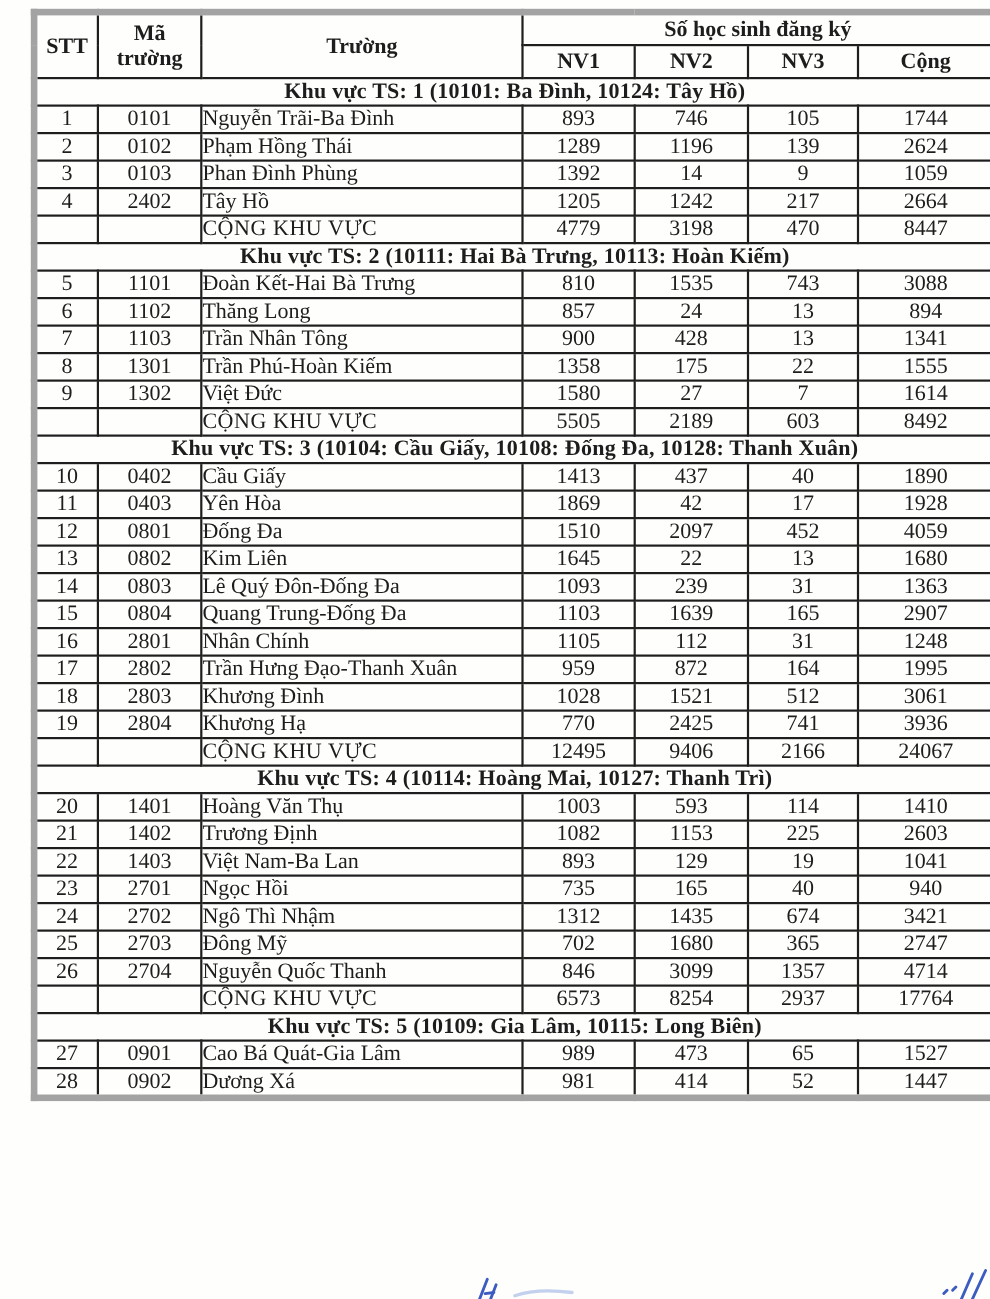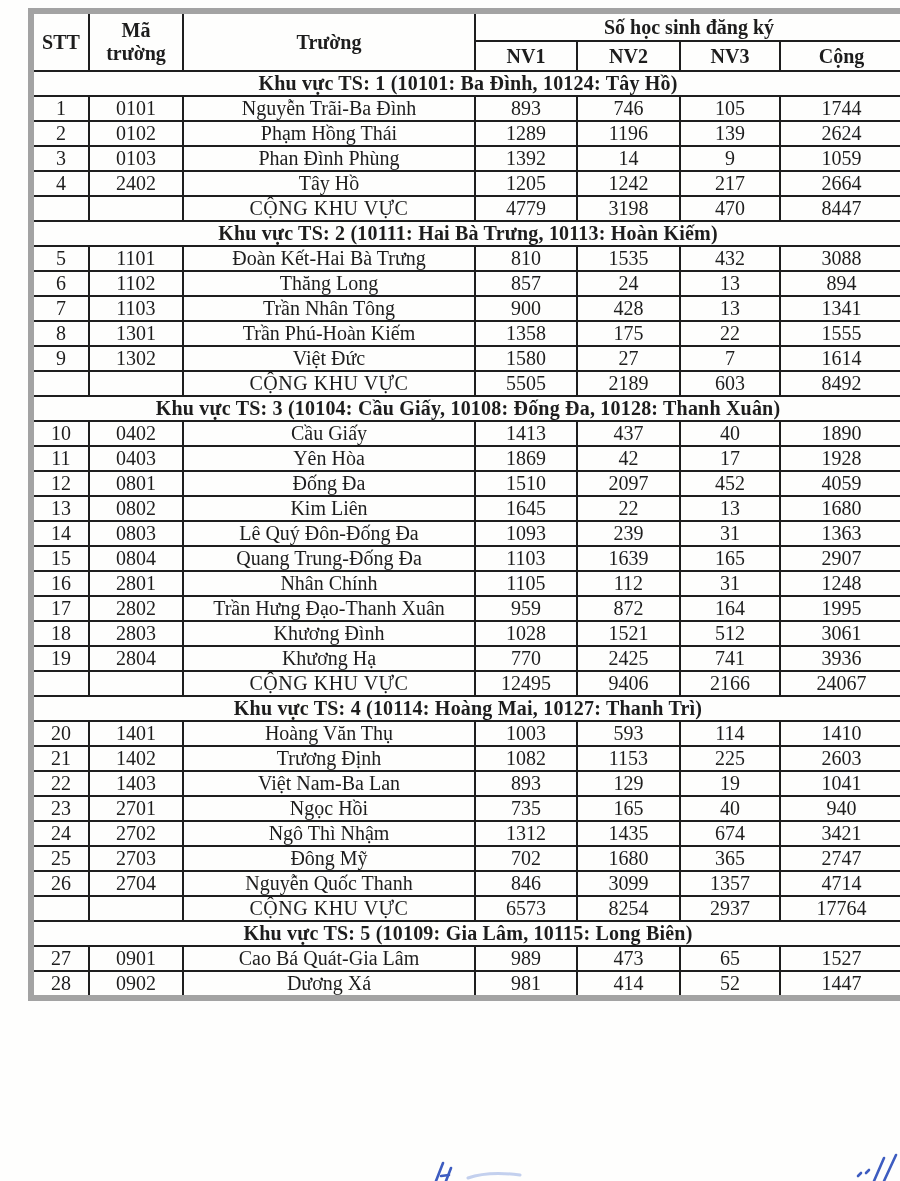--- a/index.html
+++ b/index.html
@@ -42,21 +42,21 @@
     white-space: normal;
   }
   .section-title {
     font-weight: bold;
     text-align: center;
     letter-spacing: 0.2px;
   }
   .cell-center { text-align: center; }
   .cell-num { text-align: center; }
   .cell-name {
-    text-align: center;
+    text-align: left;
     padding-left: 5px;
   }
   .total-label { letter-spacing: 0.5px; }
   svg.pen-marks {
     position: absolute;
     left: 0;
     top: 0;
     pointer-events: none;
   }
 </style>
@@ -140,21 +140,21 @@
         </tr>
         <tr>
           <td colspan="7" class="section-title">Khu vực TS: 2 (10111: Hai Bà Trưng, 10113: Hoàn Kiếm)</td>
         </tr>
         <tr>
           <td class="cell-center">5</td>
           <td class="cell-center">1101</td>
           <td class="cell-name">Đoàn Kết-Hai Bà Trưng</td>
           <td class="cell-num">810</td>
           <td class="cell-num">1535</td>
-          <td class="cell-num">432</td>
+          <td class="cell-num">743</td>
           <td class="cell-num">3088</td>
         </tr>
         <tr>
           <td class="cell-center">6</td>
           <td class="cell-center">1102</td>
           <td class="cell-name">Thăng Long</td>
           <td class="cell-num">857</td>
           <td class="cell-num">24</td>
           <td class="cell-num">13</td>
           <td class="cell-num">894</td>

